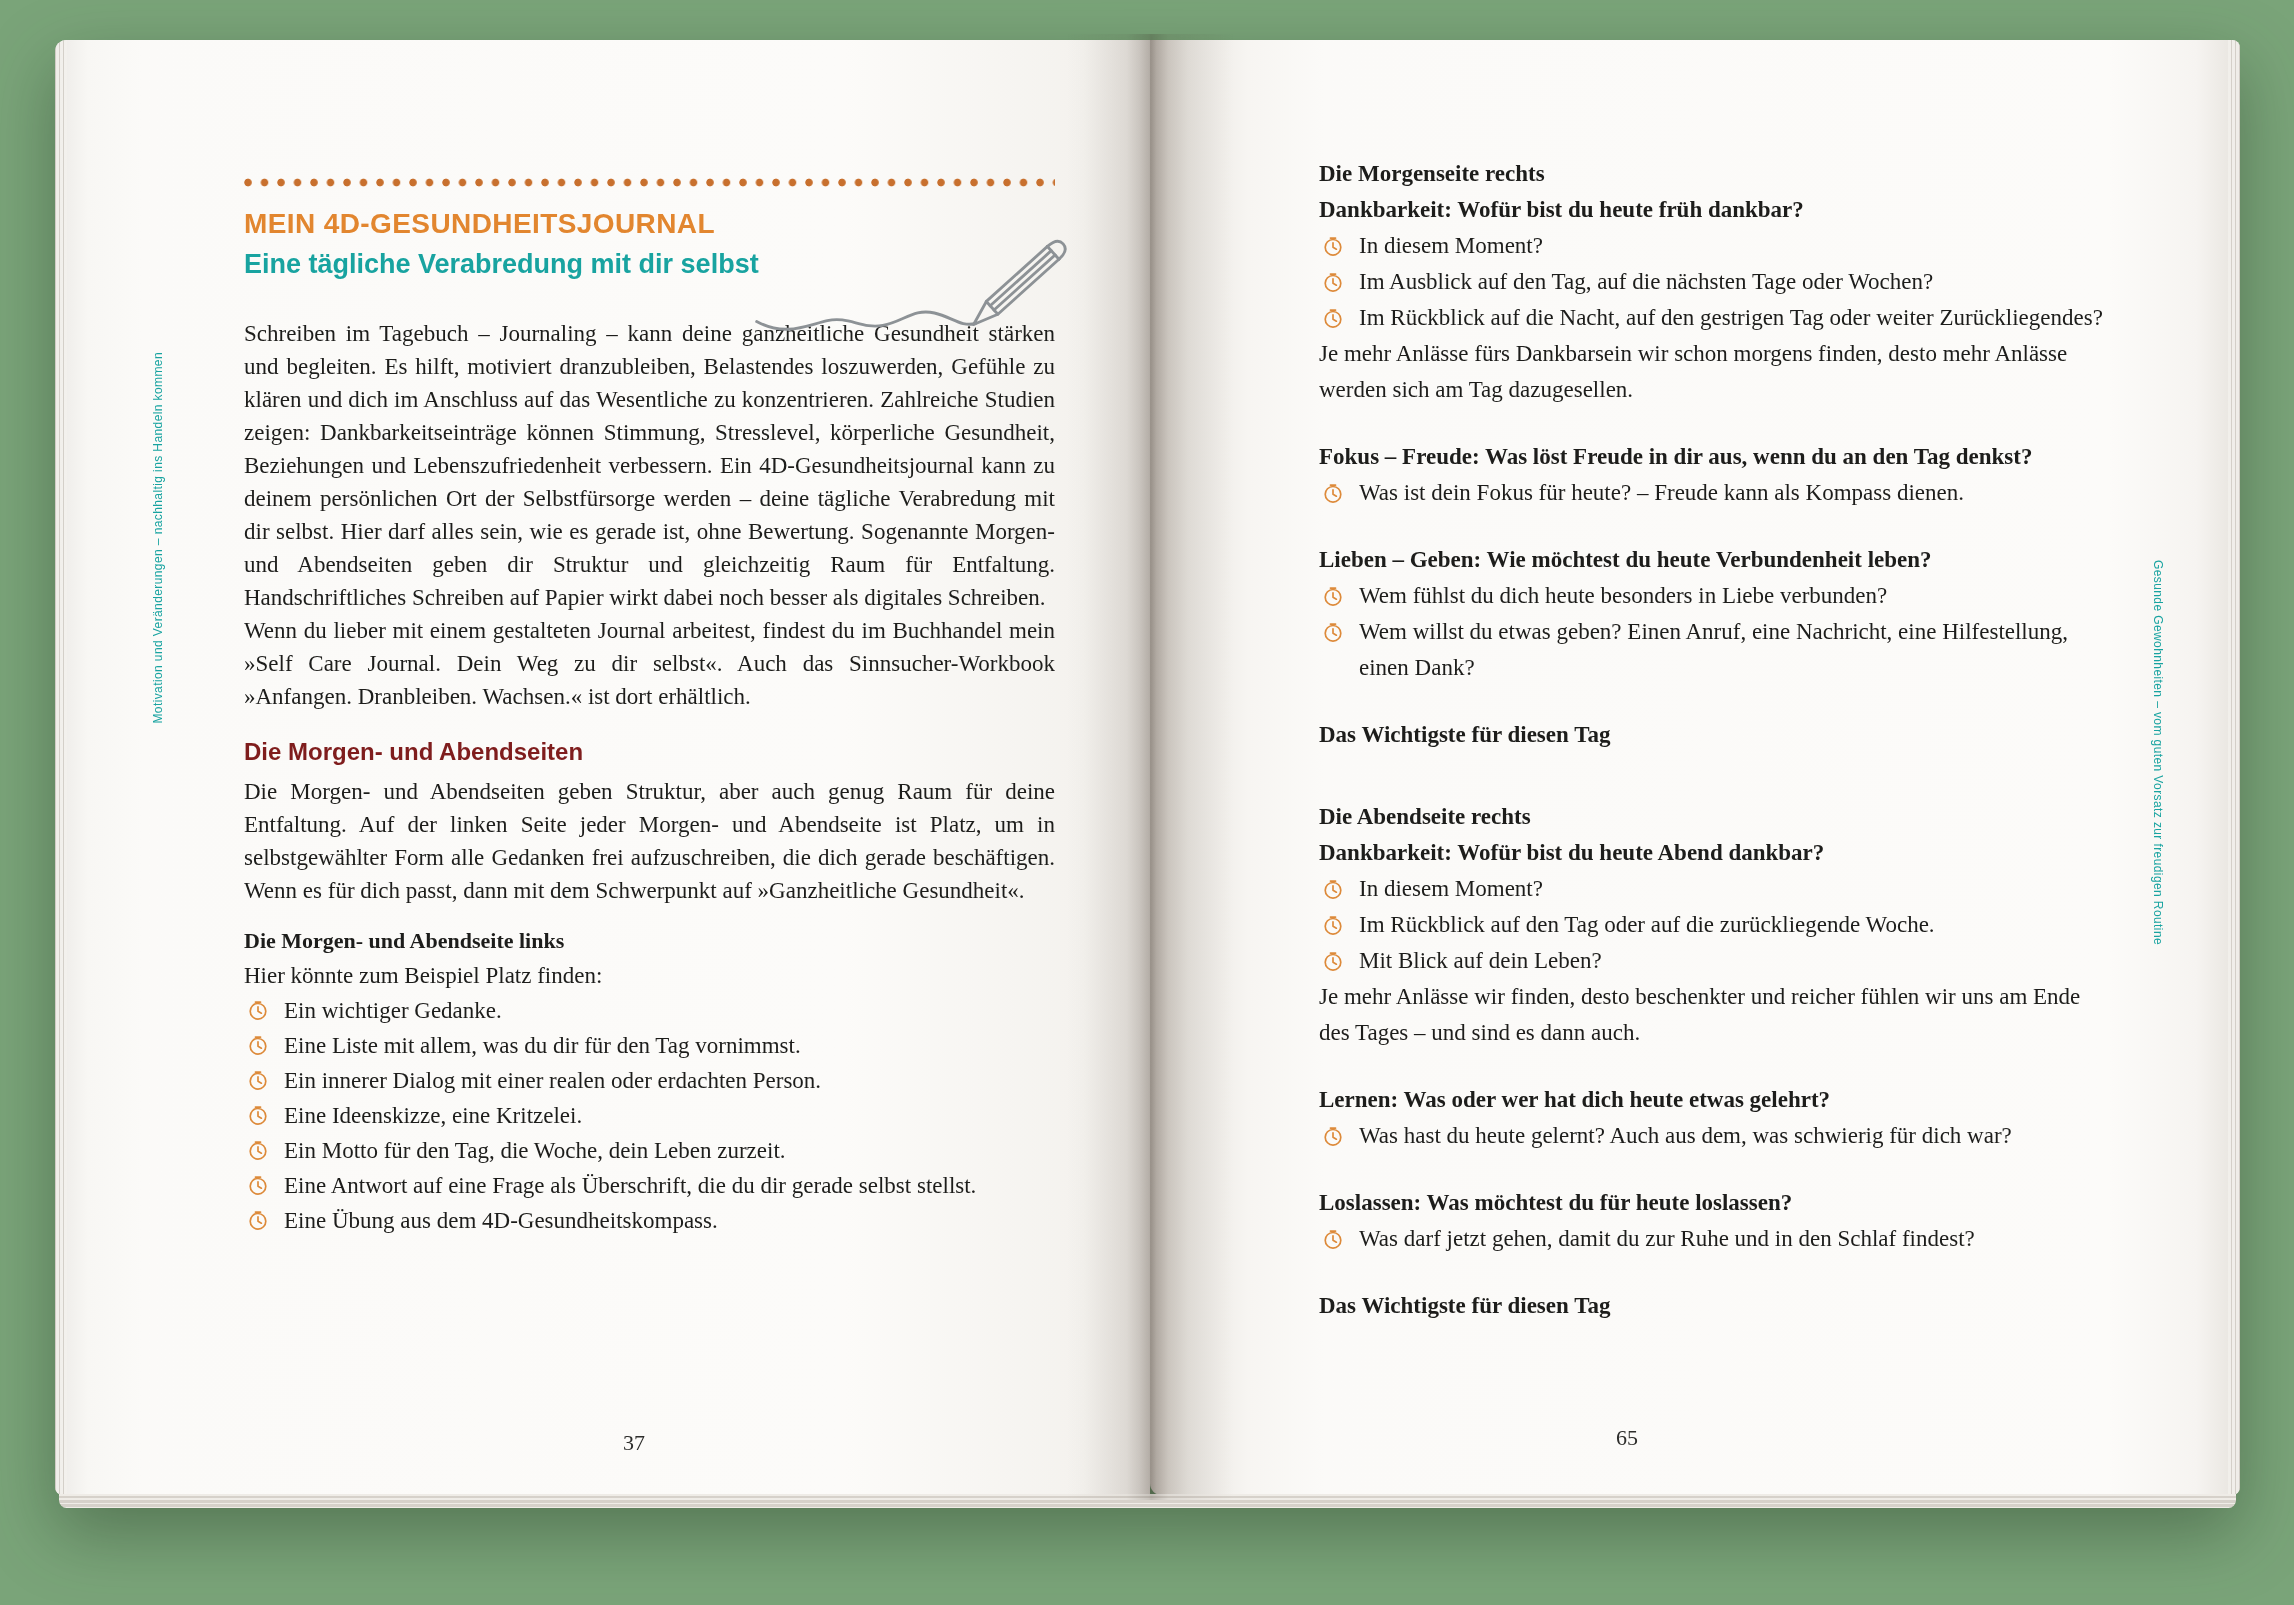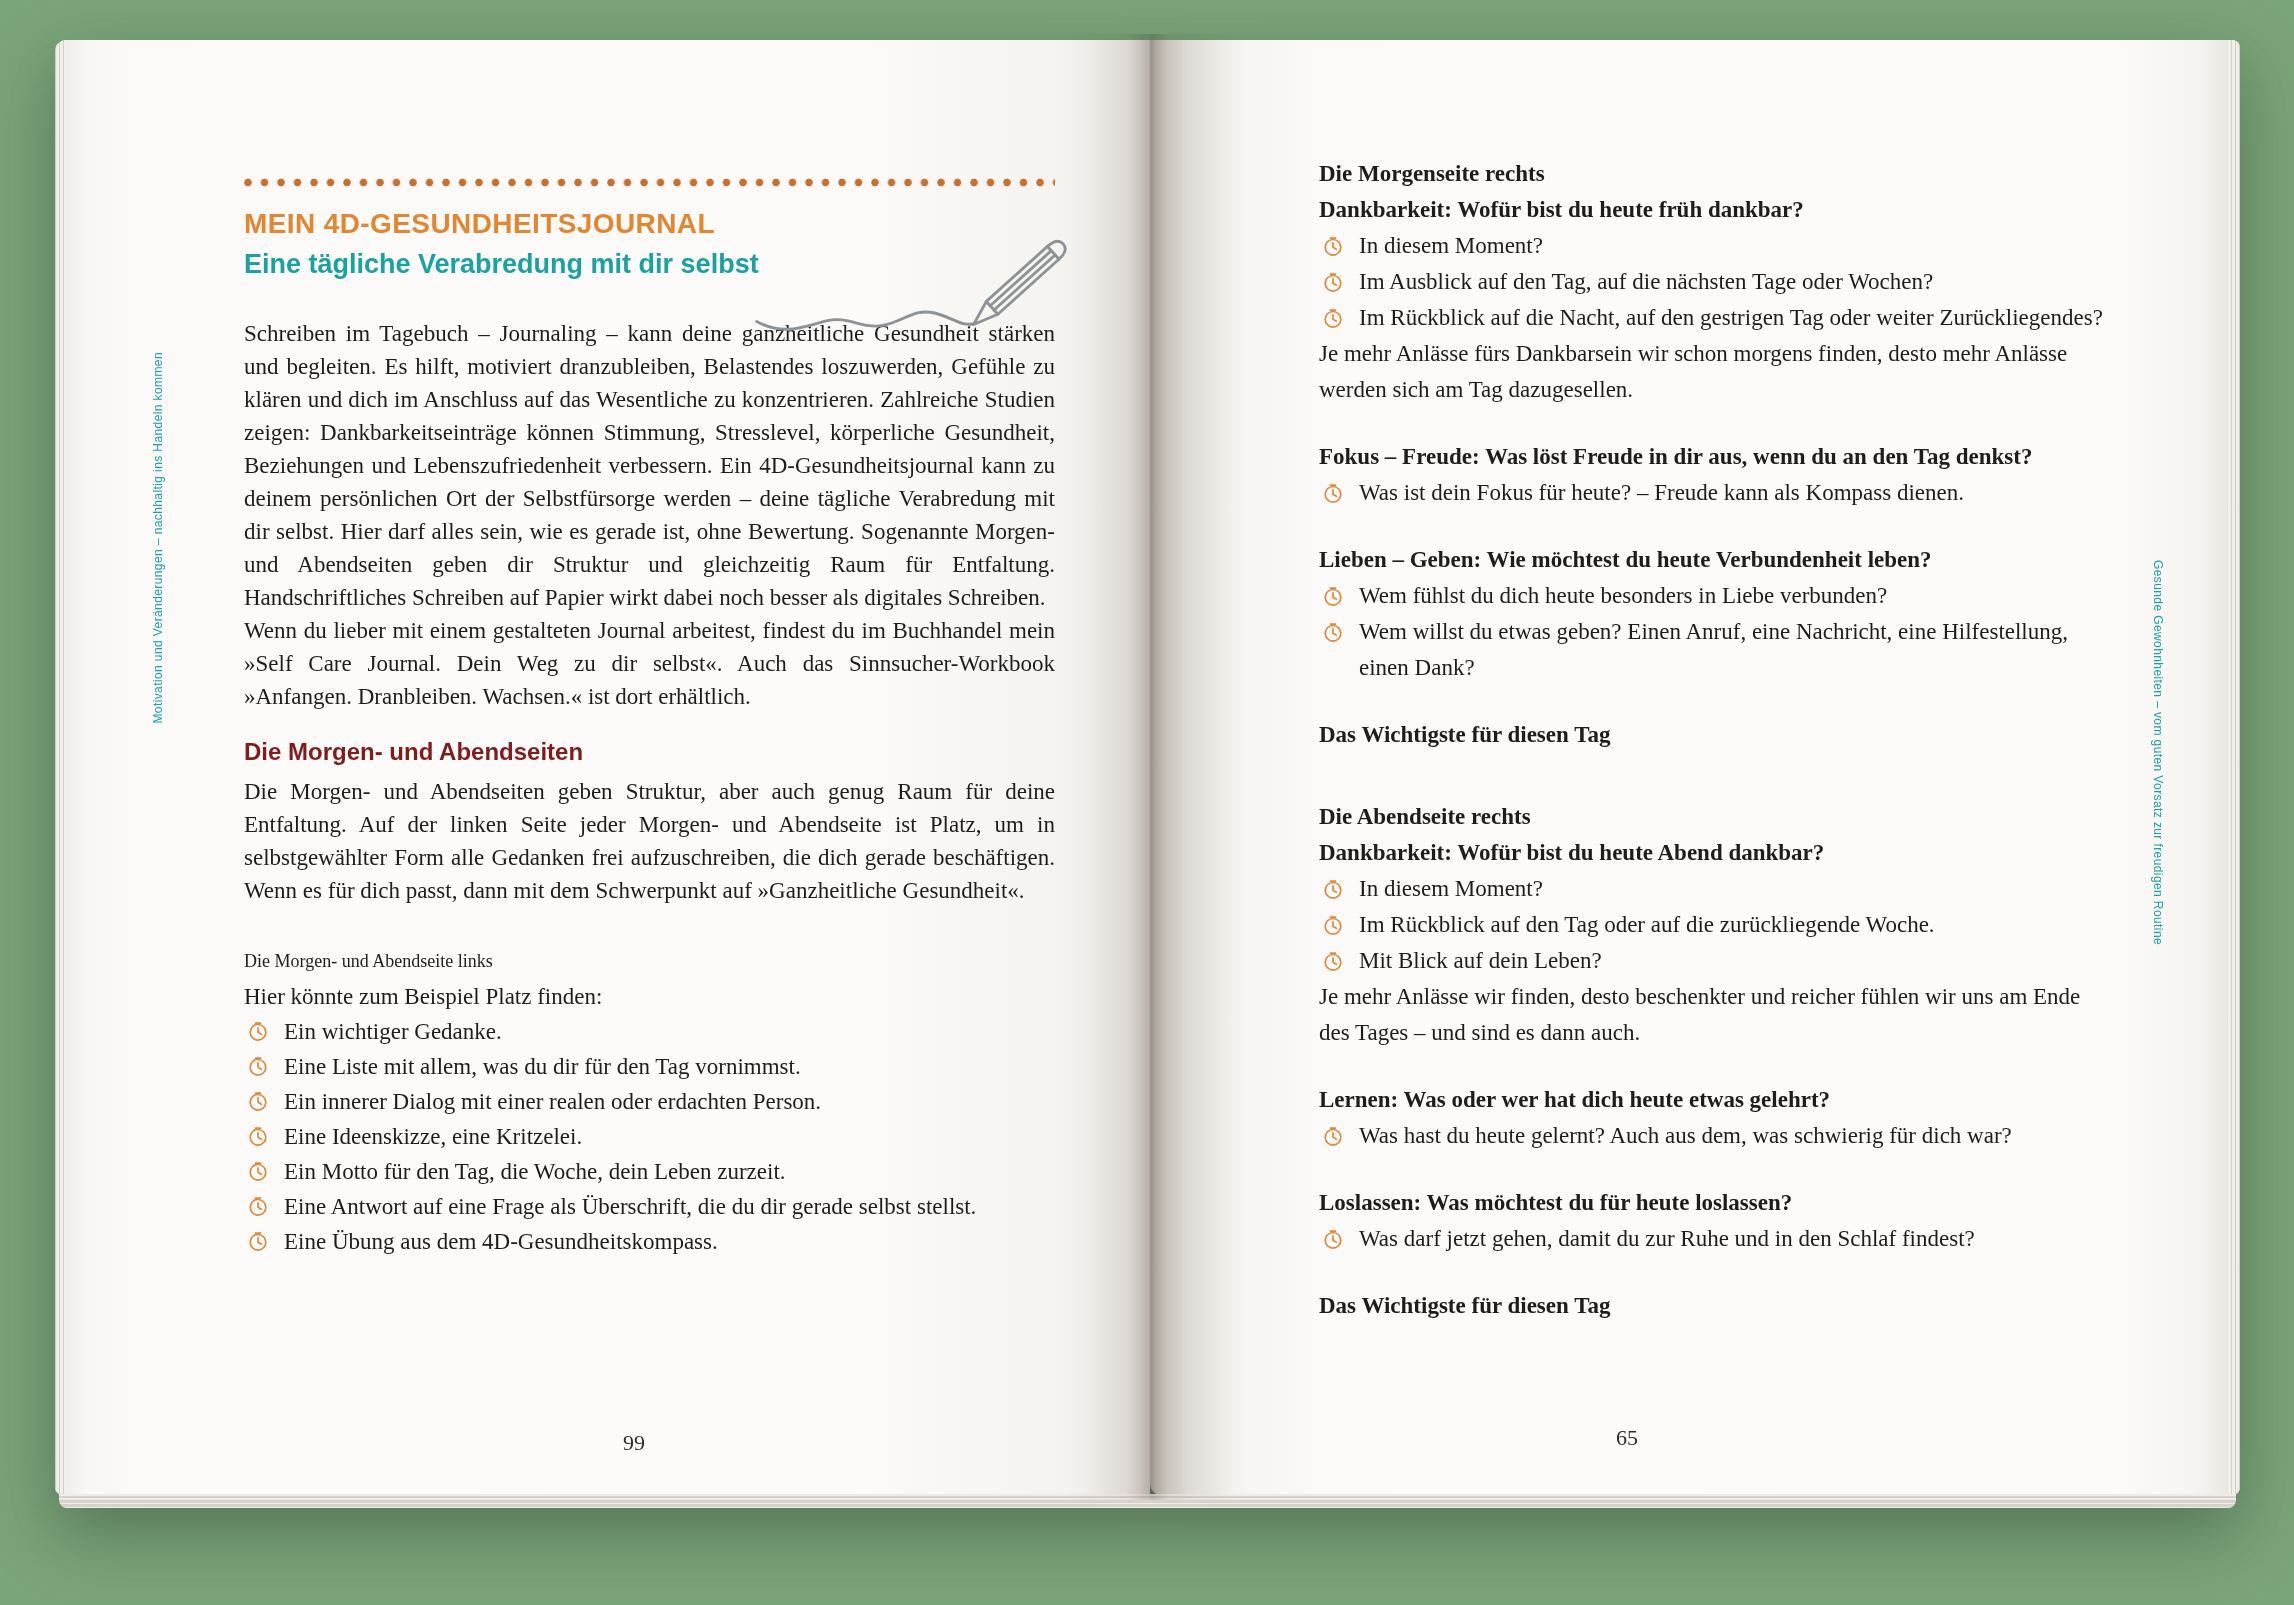--- a/index.html
+++ b/index.html
@@ -38,21 +38,21 @@
   .title { font-family:"Liberation Sans", sans-serif; font-weight:700; font-size:28px;
            letter-spacing:0.4px; color:#e2862f; }
   .subtitle { font-family:"Liberation Sans", sans-serif; font-weight:700; font-size:27px;
               color:#18a3a0; margin-top:9.6px; }
   .pencil { position:absolute; top:46px; right:-19px; width:325px; height:134px; }
   .pencil path { stroke:#8d9296; stroke-width:3; fill:none; stroke-linecap:round; stroke-linejoin:round; }
   p.body { font-size:23px; line-height:33px; text-align:justify; hyphens:auto; }
   .intro-block { margin-top:37px; }
   .tealhead { font-family:"Liberation Sans", sans-serif; font-weight:700; font-size:24px;
               color:#7f1d1d; margin:25px 0 8.6px; }
-  .serifbold { font-size:18px; font-weight:400; line-height:35px; margin-top:37px; }
+  .serifbold { font-size:22px; font-weight:700; line-height:35px; margin-top:16px; }
   p.plain { font-size:23px; line-height:35px; }
   ul.clist { list-style:none; }
   ul.clist li { position:relative; padding-left:40px; font-size:23px; line-height:35px; }
   .clk { position:absolute; left:2.9px; top:6.7px; width:22px; height:22px; }
   .clk circle, .clk path { stroke:#dd8a3a; stroke-width:2; fill:none; stroke-linecap:round; }
 
   
   .col-right { position:absolute; left:1319px; top:156px; width:786px; z-index:6;
                font-size:23px; line-height:36px; }
   .col-right .bhead { font-weight:700; line-height:36px; }
@@ -296,16 +296,16 @@
       </div>
 
       <div class="grp">
         <p class="bhead">Das Wichtigste für diesen Tag</p>
       </div>
     </section>
   </div>
 
   <div class="sidetext l">Motivation und Veränderungen – nachhaltig ins Handeln kommen</div>
   <div class="sidetext r">Gesunde Gewohnheiten – vom guten Vorsatz zur freudigen Routine</div>
-  <div class="pageno l">99</div>
+  <div class="pageno l">37</div>
   <div class="pageno r">65</div>
 </div>
 
 
 </body></html>

